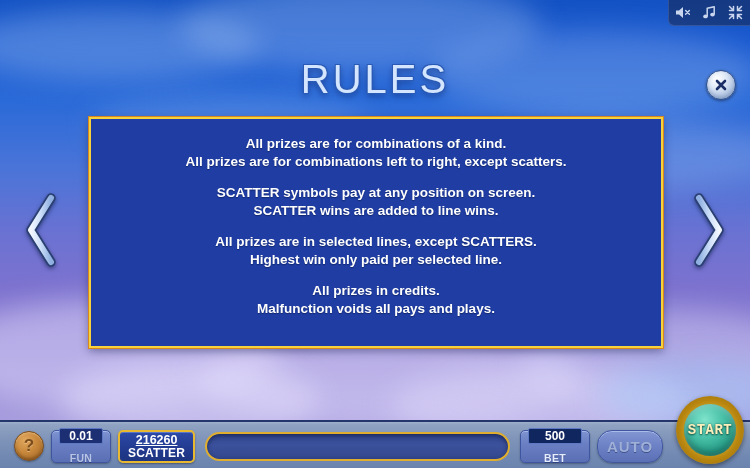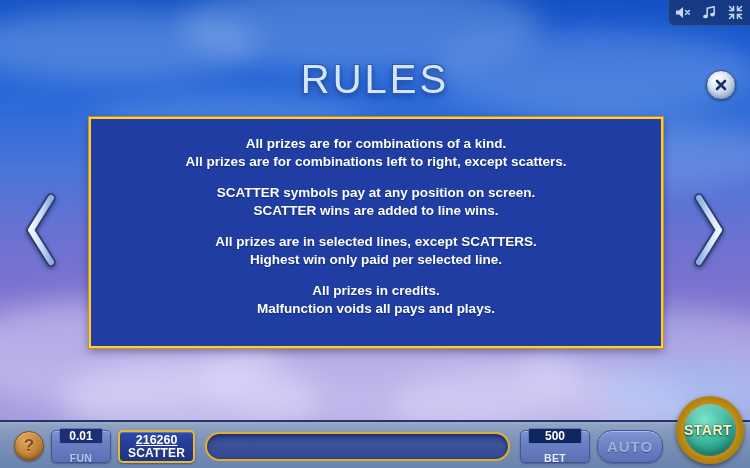--- a/index.html
+++ b/index.html
@@ -227,21 +227,21 @@
     width: 68px; height: 68px; border-radius: 50%;
     background: radial-gradient(circle at 50% 50%, #f0cc5a 0%, #d9ab2e 38%, #b8860f 62%, #8d6408 100%);
     box-shadow: 0 2px 5px rgba(0,0,0,.45);
     display: flex; align-items: center; justify-content: center;
     cursor: pointer;
   }
   .start-inner {
     width: 52px; height: 52px; border-radius: 50%;
     background: radial-gradient(circle at 40% 30%, #7fe3cb 0%, #46bfa6 40%, #21937f 75%, #167060 100%);
     box-shadow: inset 0 2px 6px rgba(255,255,255,.35), inset 0 -3px 7px rgba(5,60,50,.55);
-    display: flex; align-items: center; justify-content: flex-start;
+    display: flex; align-items: center; justify-content: center; font-family: Liberation Mono, monospace;
   }
   .start-inner span {
     color: #fdf0bd; font-size: 14px; font-weight: bold; letter-spacing: .5px;
     text-shadow: 0 1px 2px rgba(10,60,50,.85), 0 0 2px rgba(10,60,50,.6);
   }
 </style>
 </head>
 <body>
 
 <div id="stage">

